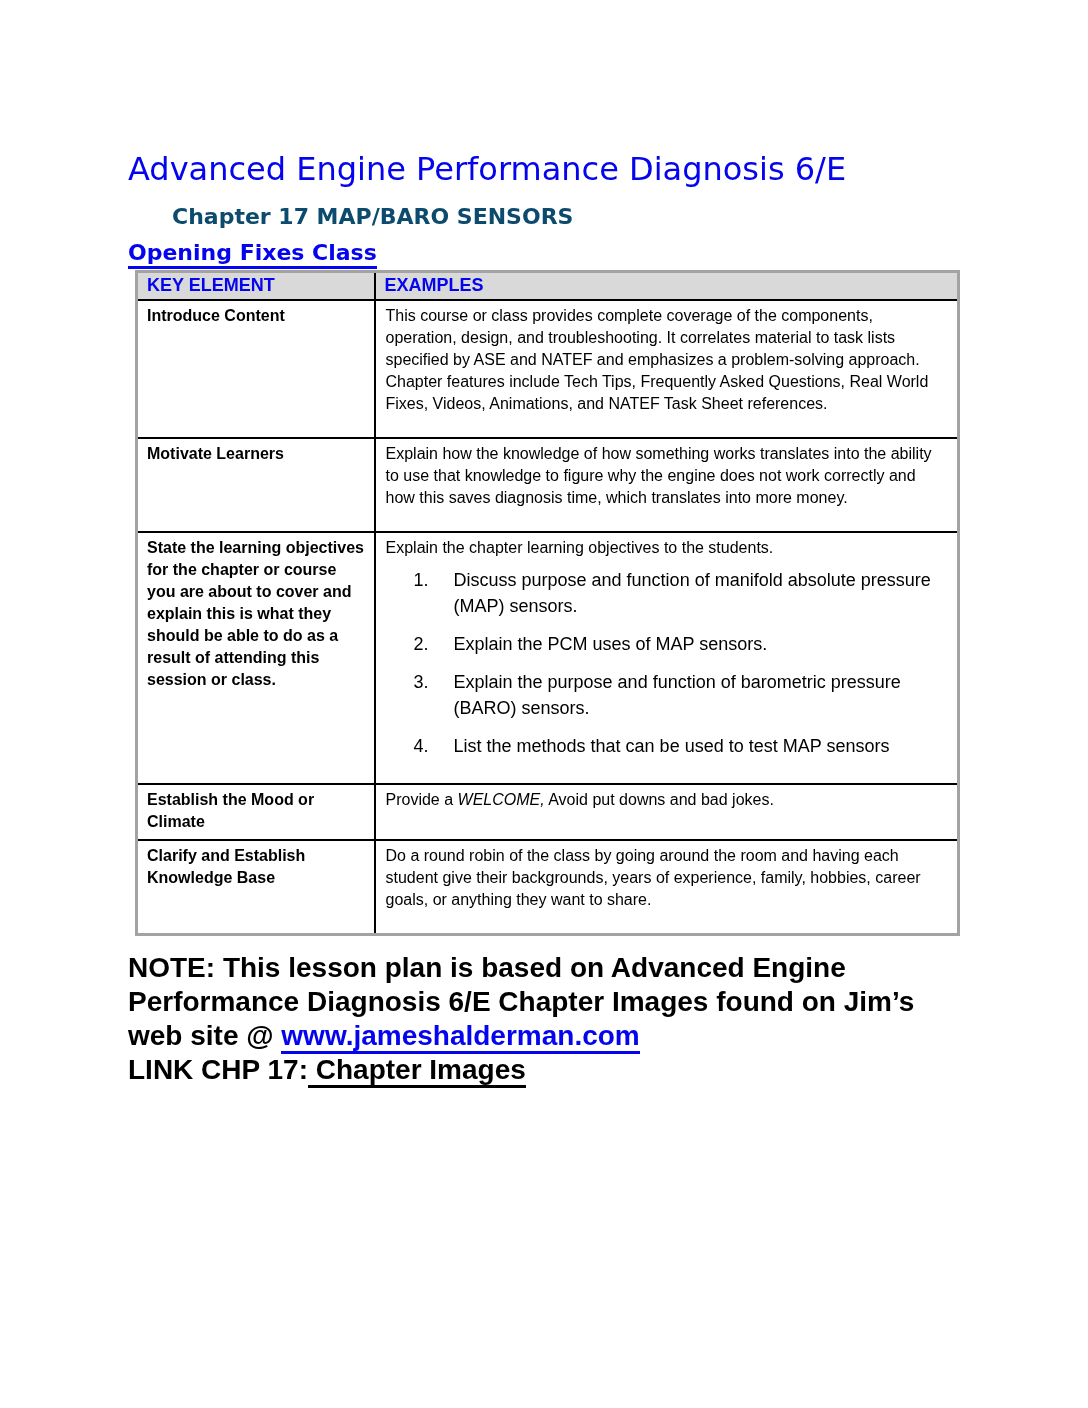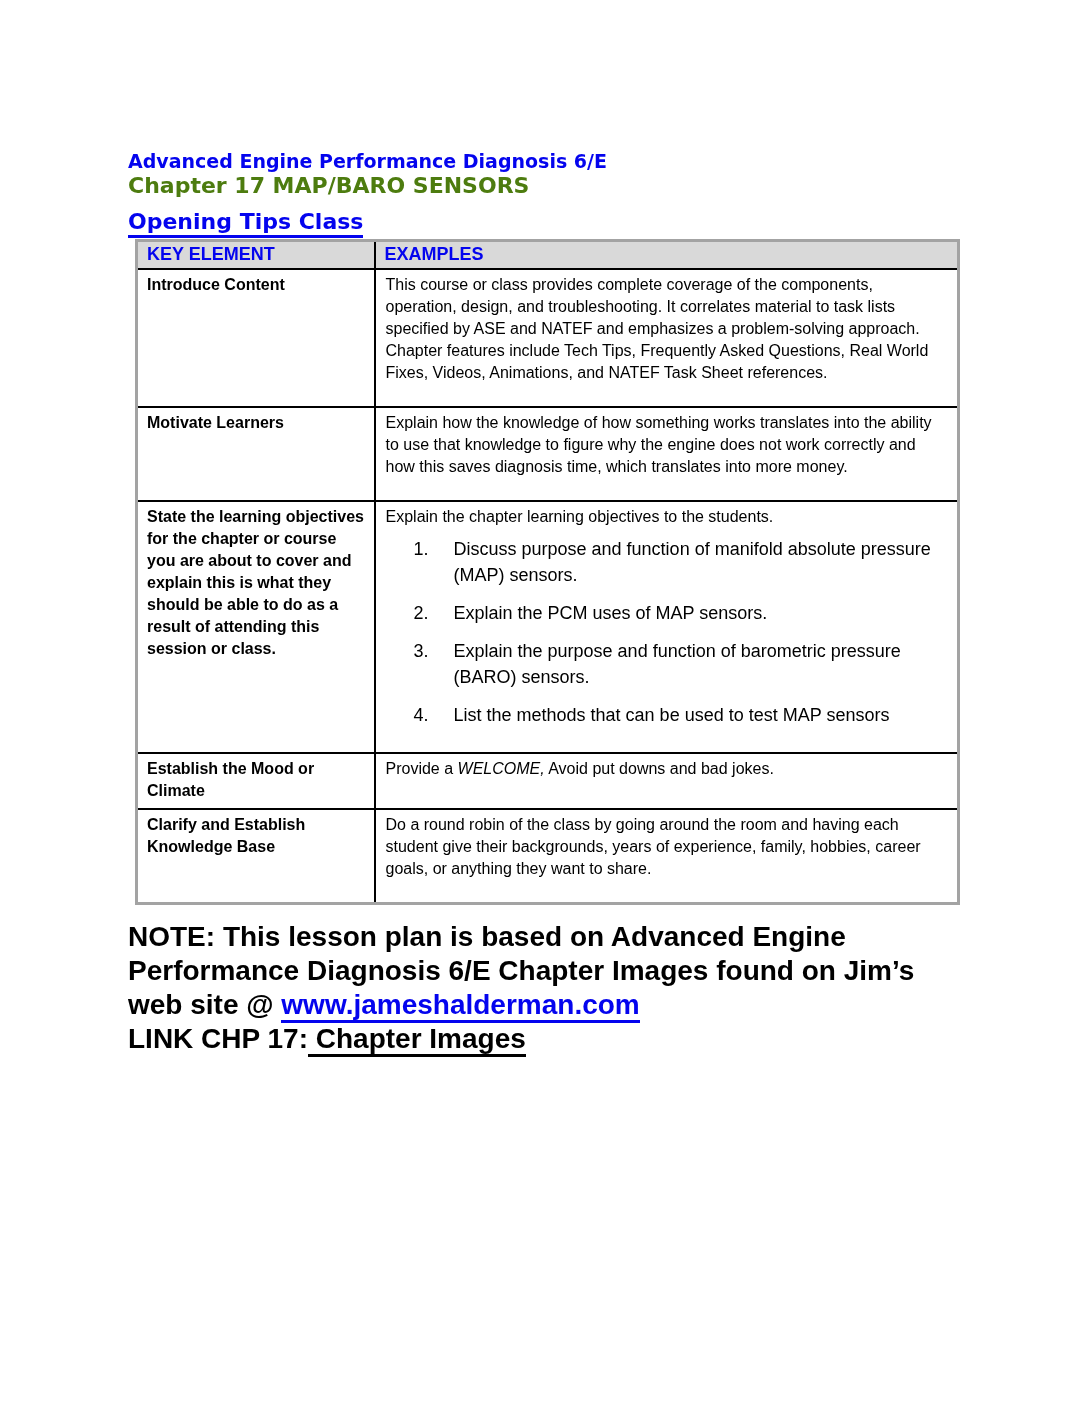--- a/index.html
+++ b/index.html
@@ -11,32 +11,33 @@
   }
   .page {
     position: relative;
     width: 1088px; height: 1408px;
     padding: 150px 0 0 128px;
   }
 
   
   .doc-title {
     font-family: "DejaVu Sans", sans-serif;
-    font-weight: bold;
-    font-size: 19px;
+    font-weight: normal;
+    font-size: 32px;
     color: #0404ee;
     letter-spacing: 0px;
-    margin-bottom: 1px;
+    margin-bottom: 16px;
   }
   .chapter-heading {
     font-family: "DejaVu Sans", sans-serif;
     font-weight: bold;
     font-size: 22px;
-    color: #4d7c0f;
+    color: #0c4a6e;
     margin-bottom: 11px;
+    margin-left: 44px;
   }
   .section-heading {
     font-family: "DejaVu Sans", sans-serif;
     font-weight: bold;
     font-size: 22px;
     color: #0404ee;
     margin-bottom: 5px;
   }
   .section-heading span {
     border-bottom: 3px solid #0404ee;
@@ -117,21 +118,21 @@
     cursor: pointer;
   }
 </style>
 </head>
 <body>
 
 <div class="page">
 
   <div class="doc-title">Advanced Engine Performance Diagnosis 6/E</div>
   <div class="chapter-heading">Chapter 17 MAP/BARO SENSORS</div>
-  <div class="section-heading"><span>Opening Tips Class</span></div>
+  <div class="section-heading"><span>Opening Fixes Class</span></div>
 
   <table class="lesson">
     <colgroup>
         <col class="c1">
         <col class="c2">
       </colgroup>
     <thead>
       <tr>
         <th>KEY ELEMENT</th>
         <th>EXAMPLES</th>

